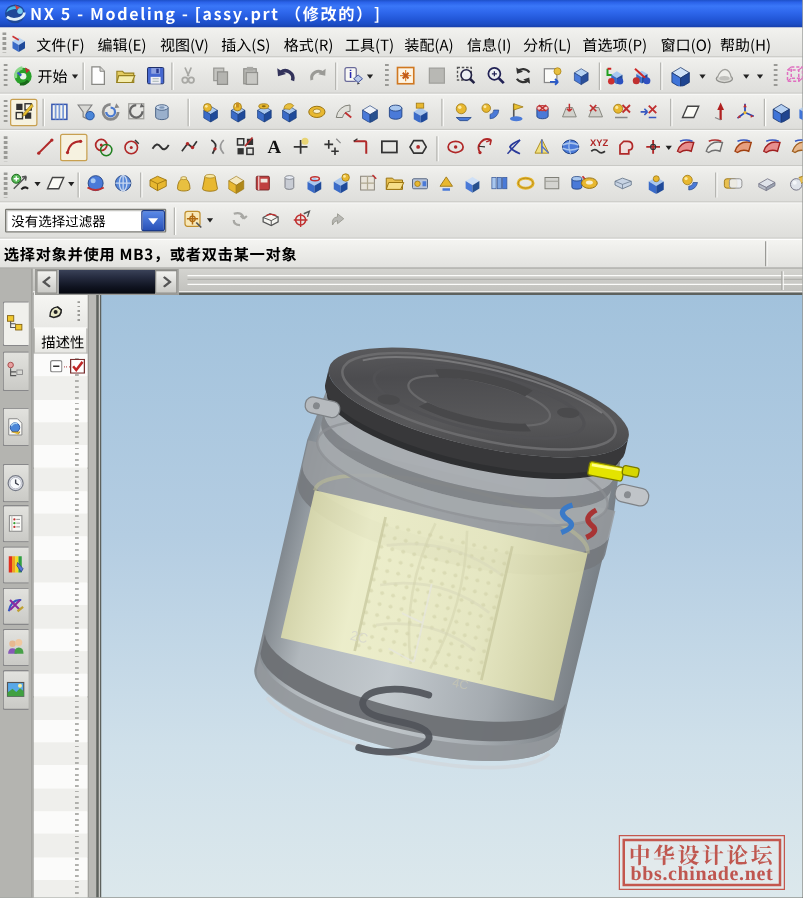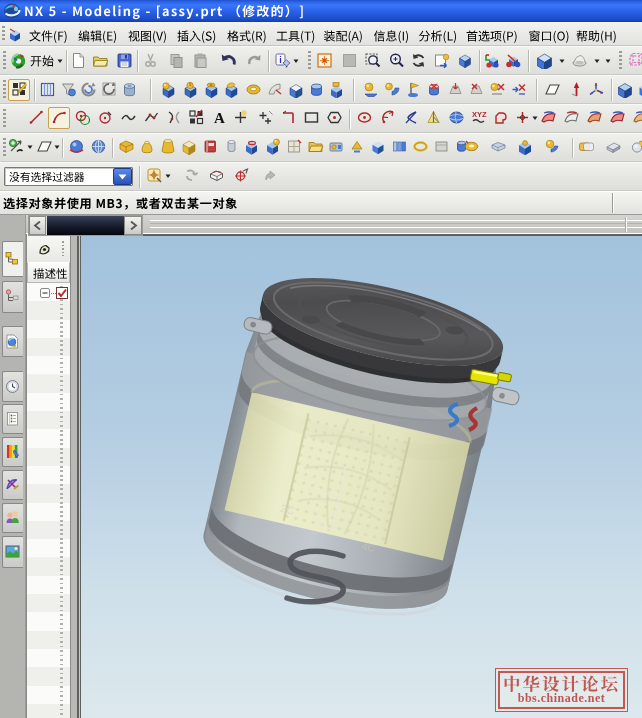--- a/index.html
+++ b/index.html
@@ -851,12 +851,12 @@
     <path d="M377 168 Q364 172 372 179 Q382 185 368 190" stroke="#3a7ac8" stroke-width="4.2" fill="none"></path>
     <path d="M396 172 Q385 178 392 184 Q399 189 388 194" stroke="#a83434" stroke-width="4.2" fill="none"></path>
     <path d="M262 320 C230 310 204 318 210 330 C216 342 258 340 262 352 C266 364 230 370 206 362" stroke="#50545a" stroke-width="5.5" fill="none" stroke-linecap="round" opacity="0.92"></path>
   </svg>
 <div class="abs" style="left:495px;top:668px;width:133px;height:44px;border:1px solid #c4574e;background:rgba(244,240,238,0.35)"></div>
 <div class="abs" style="left:498px;top:671px;width:127px;height:38px;border:2px solid #c4574e"></div>
 <svg style="position:absolute;left:503px;top:674px;" width="120" height="20" viewBox="0 0 120 20">
     <g transform="translate(0,16.5)"></g>
     <path transform="translate(0,16.5)" d="M13.8 -5.8H9.8V-10.5H13.8ZM10.5 -14.6 7.6 -14.9V-11.0H3.9L1.6 -11.9V-3.6H1.9C2.8 -3.6 3.7 -4.1 3.7 -4.3V-5.3H7.6V1.6H8.1C8.9 1.6 9.8 1 9.8 0.8V-5.3H13.8V-3.9H14.1C14.8 -3.9 15.9 -4.3 15.9 -4.4V-10.2C16.3 -10.2 16.5 -10.4 16.6 -10.5L14.6 -12.1L13.6 -11.0H9.8V-14.1C10.3 -14.1 10.4 -14.3 10.5 -14.6ZM3.7 -5.8V-10.5H7.6V-5.8Z M31.4 -14.6 28.8 -14.8V-9.7C27.7 -9.1 26.7 -8.5 25.6 -8.1L25.7 -7.9C26.8 -8.1 27.8 -8.3 28.8 -8.7V-7.5C28.8 -6.2 29.2 -5.8 31 -5.8H32.7C35.5 -5.8 36.4 -6 36.4 -6.8C36.4 -7.2 36.2 -7.4 35.7 -7.6L35.6 -10.0H35.4C35.1 -8.9 34.8 -8 34.6 -7.7C34.5 -7.5 34.4 -7.5 34.1 -7.5C33.9 -7.5 33.4 -7.5 32.9 -7.5H31.5C30.9 -7.5 30.8 -7.6 30.8 -7.8V-9.4C32.7 -10.2 34.3 -11.1 35.4 -12.0C35.8 -11.9 36 -12 36.1 -12.1L33.9 -13.8C33.1 -13 32.1 -12 30.8 -11.1V-14.1C31.2 -14.2 31.4 -14.3 31.4 -14.6ZM34.6 -5.2 33.4 -3.6H29.4V-5.3C29.8 -5.4 29.9 -5.6 30 -5.8L27.2 -6.0V-3.6H20.0L20.2 -3.1H27.2V1.6H27.6C28.4 1.6 29.4 1.2 29.4 1.1V-3.1H36.1C36.4 -3.1 36.5 -3.2 36.6 -3.4C35.9 -4.1 34.6 -5.2 34.6 -5.2ZM27.3 -13.9 24.5 -14.9C23.8 -12.8 22.1 -9.7 20.1 -7.8L20.3 -7.6C21.4 -8.2 22.4 -8.9 23.3 -9.7V-5.1H23.7C24.5 -5.1 25.4 -5.5 25.4 -5.7V-10.9C25.7 -11 25.9 -11.1 25.9 -11.3L25.2 -11.5C25.8 -12.2 26.3 -12.9 26.7 -13.6C27.1 -13.6 27.3 -13.7 27.3 -13.9Z M40.5 -14.7 40.3 -14.6C41.2 -13.8 42.3 -12.5 42.7 -11.3C44.7 -10.3 45.9 -14.2 40.5 -14.7ZM43.7 -9.3C44.1 -9.4 44.3 -9.5 44.4 -9.6L42.7 -11.0L41.8 -10.1H39.6L39.8 -9.6L41.7 -9.6V-2.4C41.7 -2 41.6 -1.8 40.9 -1.4L42.3 0.8C42.5 0.6 42.7 0.4 42.9 -0.1C44.4 -1.6 45.6 -3 46.2 -3.8L46.2 -3.9L43.7 -2.6ZM46.6 -13.8V-12.2C46.6 -10.6 46.3 -8.6 44.3 -7.0L44.4 -6.9C48.2 -8.2 48.6 -10.7 48.6 -12.2V-13.1H51.0V-9.6C51 -8.4 51.2 -8 52.6 -8.0H53.0L51.9 -6.9H45.2L45.4 -6.4H46.5C47 -4.4 47.8 -2.9 48.8 -1.7C47.4 -0.4 45.6 0.6 43.4 1.3L43.5 1.6C46.1 1.1 48.1 0.3 49.8 -0.7C51 0.3 52.5 1 54.3 1.6C54.6 0.5 55.2 -0.2 56.2 -0.4L56.2 -0.6C54.4 -0.8 52.8 -1.2 51.3 -1.9C52.6 -3 53.5 -4.4 54.2 -6.0C54.7 -6 54.9 -6.1 55 -6.3L53.1 -8.0H53.5C55.3 -8 56 -8.4 56 -9.2C56 -9.5 55.8 -9.7 55.4 -9.9L55.3 -10.0H55.1C55 -9.9 54.8 -9.9 54.7 -9.9C54.6 -9.9 54.4 -9.9 54.3 -9.9C54.2 -9.9 54 -9.9 53.8 -9.9H53.2C53 -9.9 52.9 -9.9 52.9 -10.1V-13.0C53.2 -13 53.5 -13.1 53.6 -13.2L51.8 -14.6L50.8 -13.6H48.9L46.6 -14.4ZM49.8 -2.7C48.5 -3.6 47.5 -4.8 46.9 -6.4H51.9C51.4 -5 50.7 -3.8 49.8 -2.7Z M60.8 -14.7 60.7 -14.6C61.5 -13.8 62.4 -12.5 62.8 -11.4C64.9 -10.2 66.1 -14.1 60.8 -14.7ZM63.6 -9.2C64 -9.3 64.2 -9.4 64.3 -9.5L62.6 -11.0L61.7 -10.0H59.1L59.2 -9.5H61.7V-2.3C61.7 -2 61.6 -1.8 60.8 -1.4L62.3 0.8C62.5 0.7 62.7 0.4 62.8 0.1C64.5 -1.3 65.9 -2.7 66.6 -3.4L66.5 -3.6C65.5 -3.2 64.5 -2.7 63.6 -2.4ZM71.6 -14.5 68.9 -14.8V-8.4H64.8L65 -7.9H68.9V1.5H69.3C70.1 1.5 71 1 71 0.8V-7.9H75.1C75.4 -7.9 75.6 -8 75.7 -8.2C74.9 -8.9 73.6 -9.9 73.6 -9.9L72.5 -8.4H71.0V-14.0C71.5 -14.1 71.6 -14.3 71.6 -14.5Z M80.1 -14.7 79.9 -14.6C80.6 -13.8 81.4 -12.6 81.7 -11.6C83.5 -10.3 85 -14 80.1 -14.7ZM82.8 -9.2C83.2 -9.2 83.4 -9.4 83.5 -9.5L81.8 -10.9L80.9 -10.0H78.5L78.7 -9.5H80.8V-1.9C80.8 -1.5 80.7 -1.3 80 -0.9L81.4 1.3C81.6 1.1 81.8 0.9 81.9 0.6C83.4 -1 84.6 -2.5 85.2 -3.2L85.1 -3.4L82.8 -2.1ZM88.2 -8.7 86.4 -8.9C87.7 -10.2 88.8 -11.7 89.5 -13.1C90.4 -10.6 91.7 -8.2 93.5 -6.8C93.7 -7.6 94.2 -8.2 95.1 -8.7L95.1 -8.9C93.1 -9.8 90.8 -11.4 89.8 -13.5C90.3 -13.5 90.5 -13.7 90.5 -13.9L87.8 -14.9C87.2 -12.4 85.3 -8.7 83.1 -6.6L83.2 -6.4C84.1 -6.9 84.9 -7.5 85.6 -8.2V-0.9C85.6 0.6 86.2 1 88.1 1.0H90.3C93.7 1 94.5 0.6 94.5 -0.3C94.5 -0.6 94.4 -0.9 93.8 -1.1L93.7 -3.6H93.5C93.2 -2.4 92.9 -1.5 92.7 -1.2C92.5 -1 92.4 -0.9 92.1 -0.9C91.8 -0.9 91.2 -0.9 90.5 -0.9H88.4C87.7 -0.9 87.6 -1 87.6 -1.4V-4.1C89 -4.5 90.7 -5.2 92.2 -6.1C92.6 -6 92.8 -6 93 -6.2L90.8 -8.1C89.9 -6.8 88.6 -5.5 87.6 -4.6V-8.2C88 -8.3 88.2 -8.5 88.2 -8.7Z M111.6 -14.1 110.5 -12.7H104.7L104.8 -12.2H113.1C113.4 -12.2 113.6 -12.3 113.6 -12.5C112.9 -13.1 111.6 -14.1 111.6 -14.1ZM112.6 -9.6 111.5 -8.1H103.6L103.7 -7.6H107.7C107.1 -5.7 105.3 -2.6 104 -1.5C103.8 -1.3 103.3 -1.2 103.3 -1.2L104.5 1.3C104.7 1.2 104.9 1 105.1 0.7C107.9 0.1 110.3 -0.6 111.9 -1.1C112.2 -0.4 112.4 0.3 112.5 1.0C114.6 2.7 116.2 -1.7 110.4 -4.6L110.2 -4.5C110.8 -3.6 111.3 -2.6 111.8 -1.5C109 -1.3 106.5 -1.2 104.9 -1.1C106.6 -2.5 108.6 -4.6 109.7 -6.1C110 -6.1 110.3 -6.2 110.3 -6.4L107.9 -7.6H114.2C114.4 -7.6 114.6 -7.7 114.7 -7.9C113.9 -8.6 112.6 -9.6 112.6 -9.6ZM103.6 -11.2 102.7 -9.7H102.3V-13.8C102.8 -13.9 102.9 -14.1 103 -14.3L100.4 -14.6V-9.7H98.0L98.2 -9.2H100.4V-3.6C99.3 -3.4 98.5 -3.2 98 -3.2L99.1 -0.8C99.3 -0.8 99.4 -1 99.5 -1.2C102.1 -2.6 103.9 -3.6 105 -4.4L105 -4.6L102.3 -4.0V-9.2H104.6C104.9 -9.2 105 -9.3 105.1 -9.5C104.6 -10.2 103.6 -11.2 103.6 -11.2Z" fill="#c05850"></path>
   </svg>
-<div class="abs" style="left:495px;top:691px;width:133px;text-align:center;font-family:'Liberation Serif',serif;font-weight:bold;font-size:12px;color:#bf5650;letter-spacing:0.5px">bbs.chinade.net</div>
+<div class="abs" style="left:495px;top:691px;width:133px;text-align:center;font-family:'Liberation Serif',serif;font-weight:bold;font-size:16px;color:#bf5650;letter-spacing:0.5px">bbs.chinade.net</div>
 </body></html>

